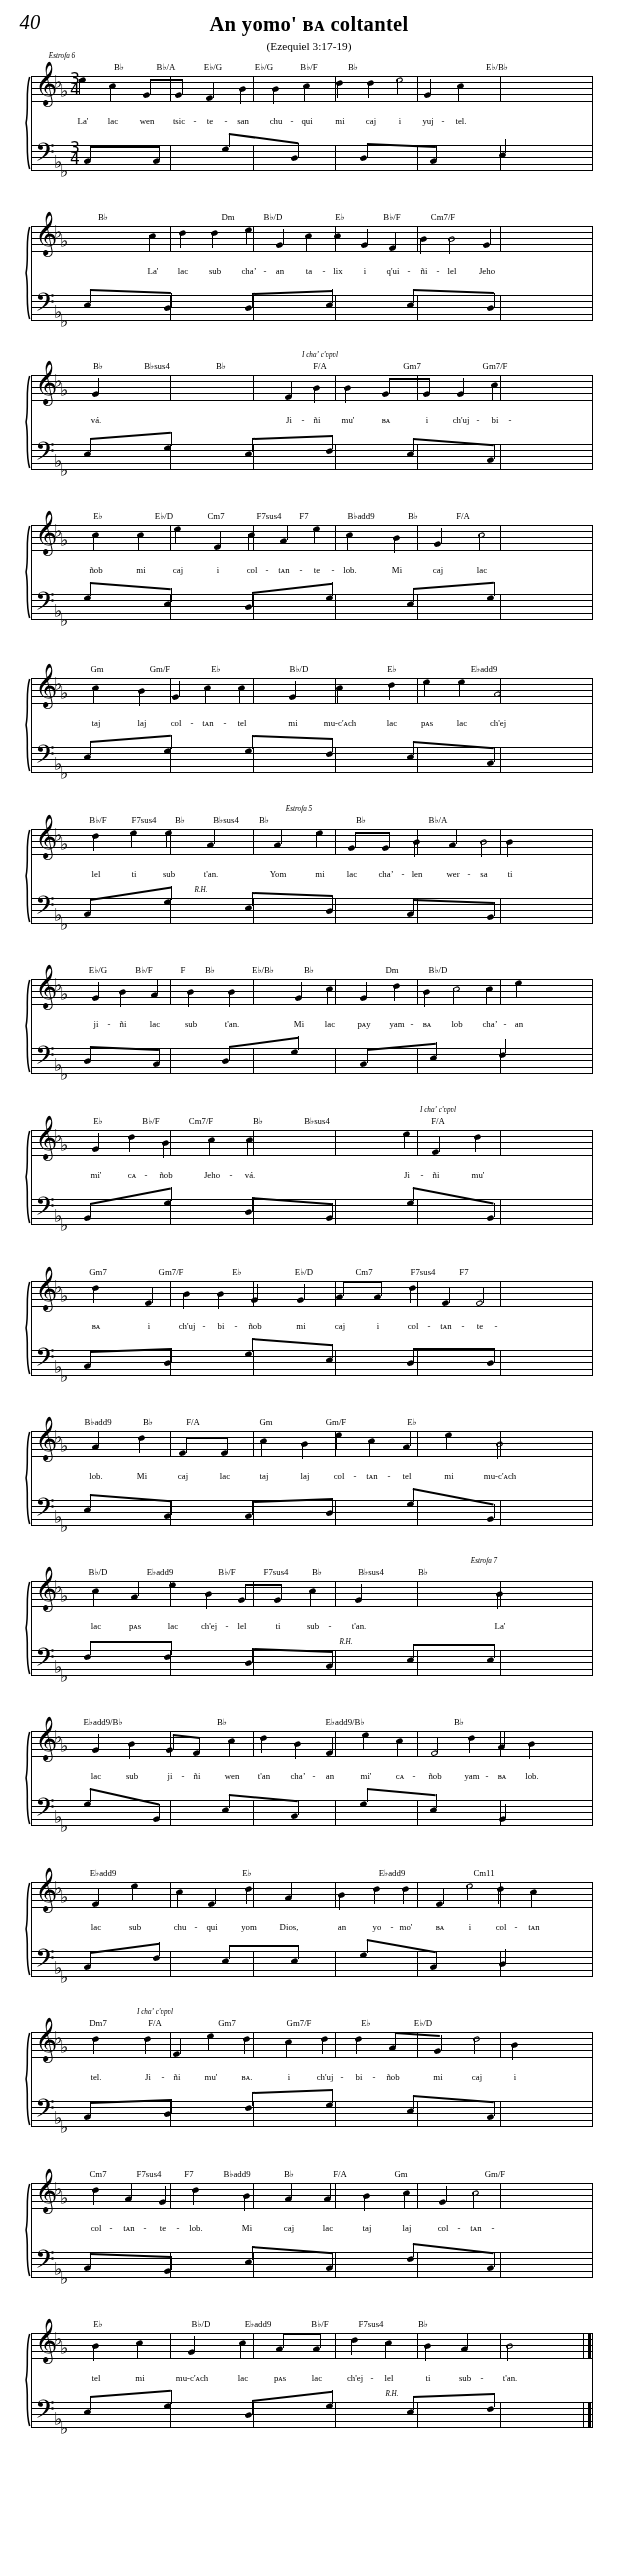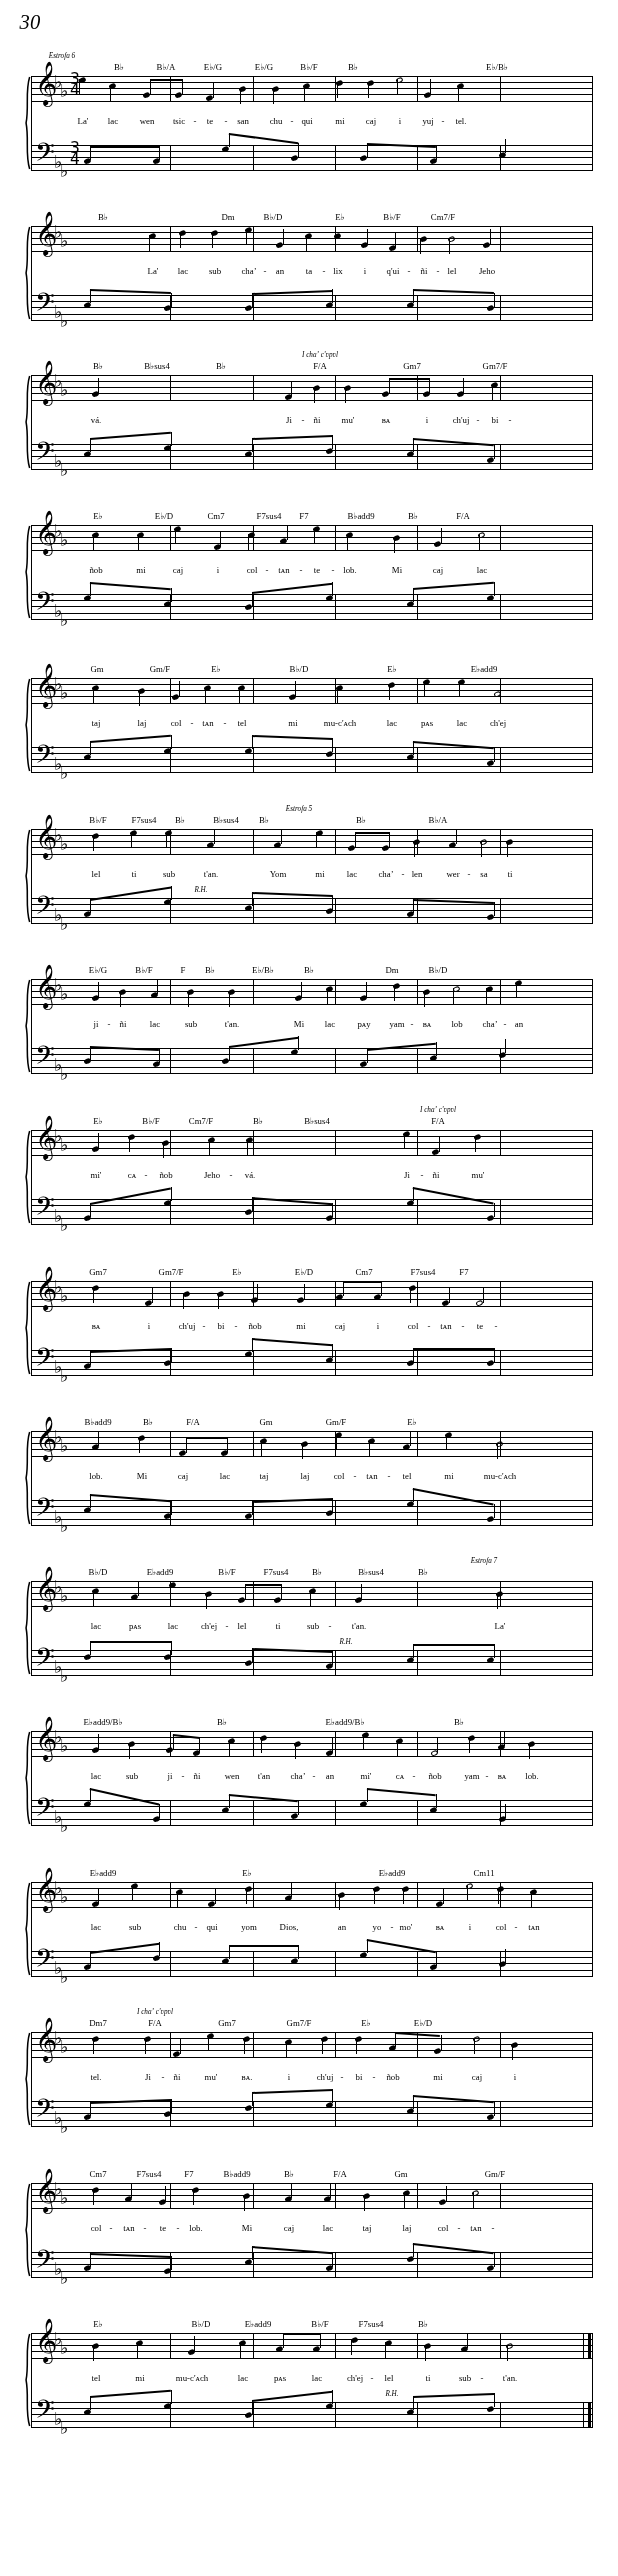--- a/index.html
+++ b/index.html
@@ -183,21 +183,23 @@
     font-family: "DejaVu Sans", sans-serif;
     font-size: 15.5px;
     line-height: 1;
   }
 </style>
 </head>
 <body>
 
 <div id="sheet">
 
-  <div class="hymn-number">30</div>
+  <div class="hymn-number">40</div>
+  <div class="hymn-title">An yomo' ʙᴀ coltantel</div>
+  <div class="hymn-ref">(Ezequiel 3:17-19)</div>
 
   <div id="systems-container">
       <div class="system" style="top: 56px; height: 134px;">
         <div class="stafffield">
           <div class="brace" style="top: 19.6px; height: 94px;">
             <svg width="8.2" height="94" viewBox="0 0 16 182" preserveAspectRatio="none">
               <path d="M13 2 C4 30 12 60 6 91 C12 122 4 152 13 180" stroke="black" stroke-width="3" fill="none"></path>
             </svg>
           </div>
           <div class="sysbar" style="left: 0px; top: 19.6px; height: 94px;"></div>

